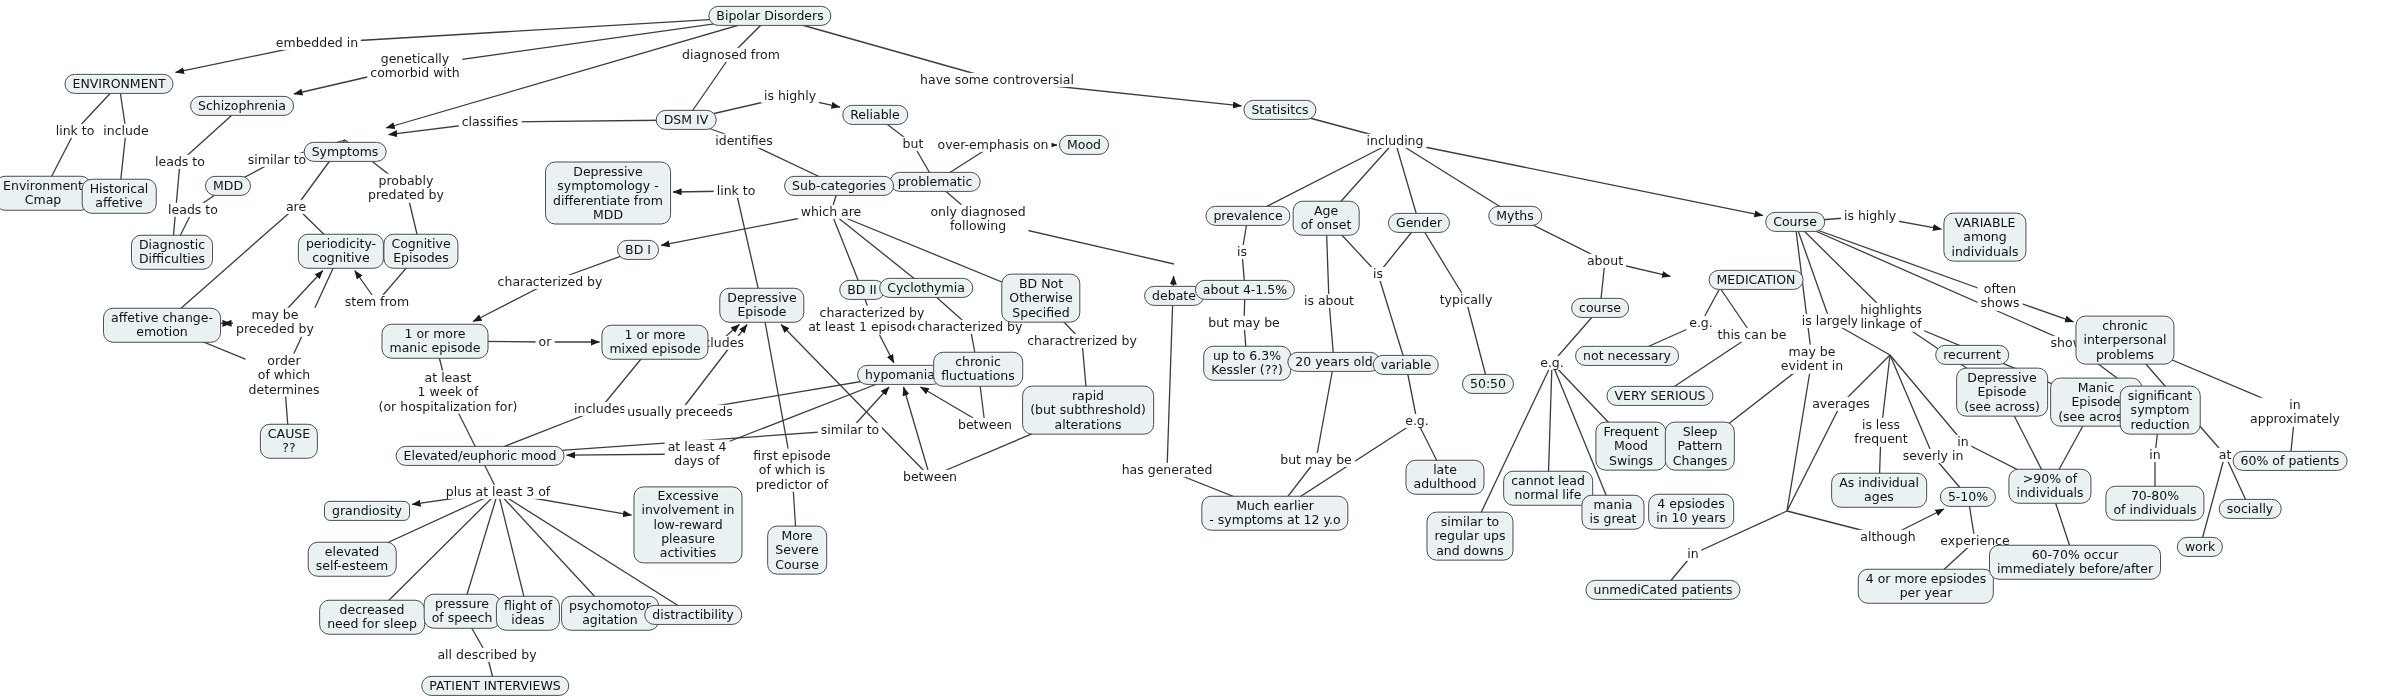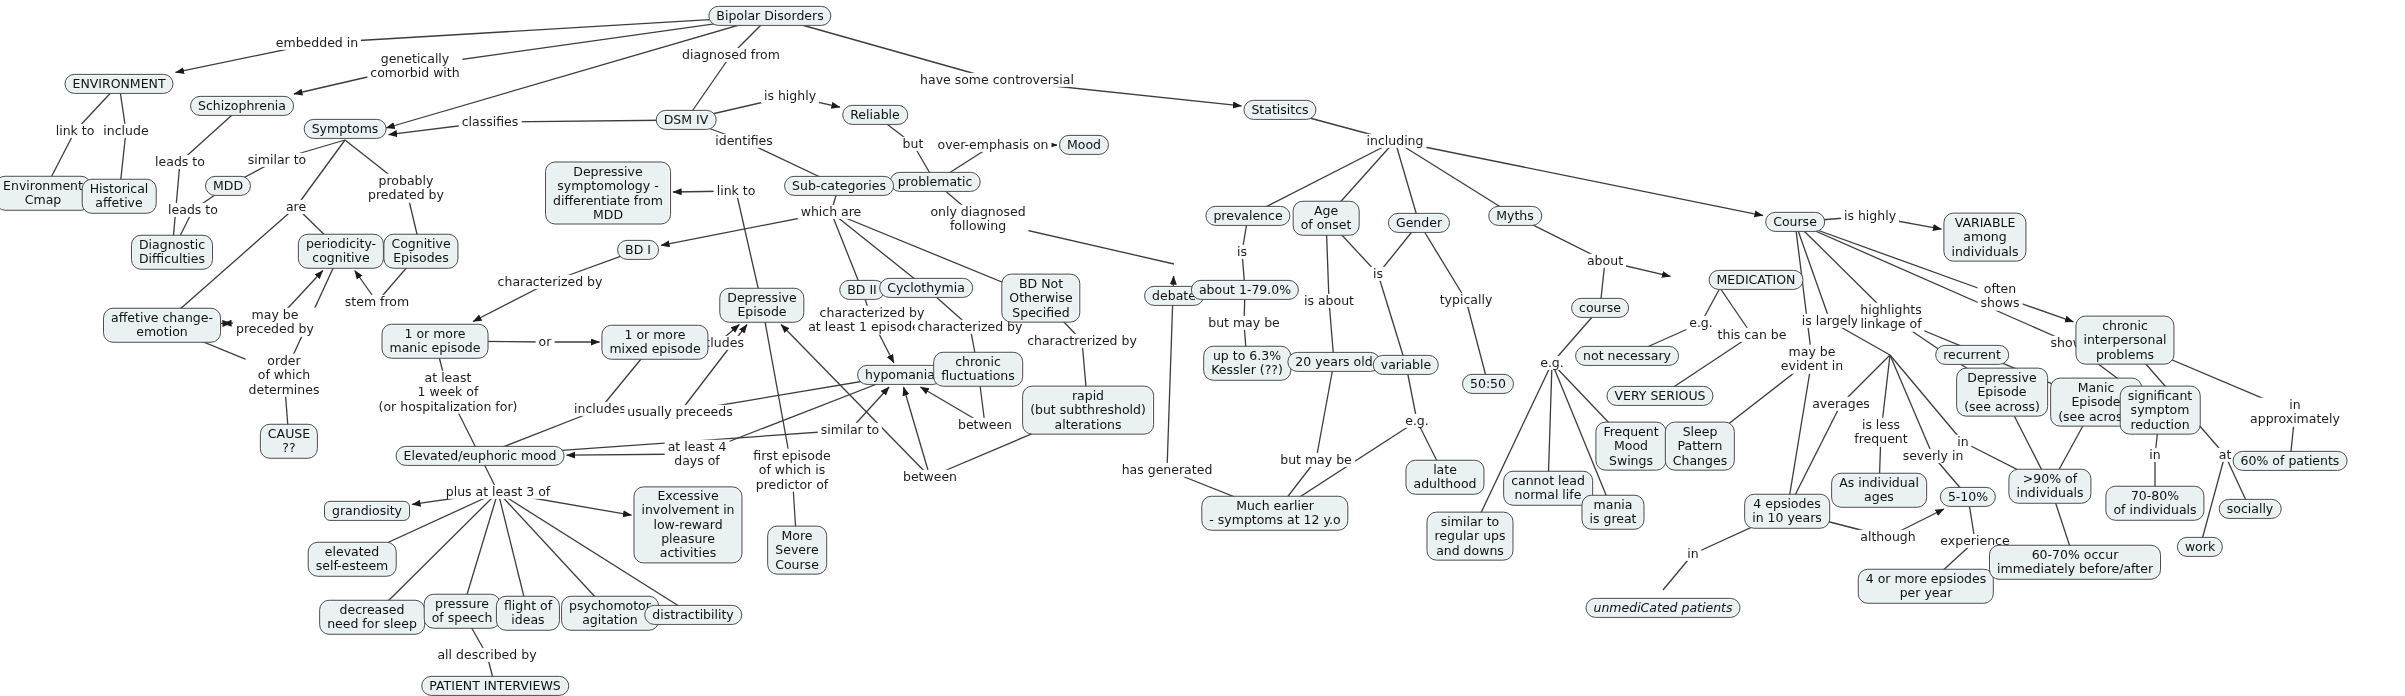--- a/index.html
+++ b/index.html
@@ -189,21 +189,21 @@
       <line x1="2125" y1="340" x2="2295" y2="412" stroke="#3c3c3c" stroke-width="1.3"></line>
       <line x1="2295" y1="412" x2="2290" y2="461" stroke="#3c3c3c" stroke-width="1.3"></line>
       <line x1="2125" y1="340" x2="2225" y2="455" stroke="#3c3c3c" stroke-width="1.3"></line>
       <line x1="2225" y1="455" x2="2250" y2="509" stroke="#3c3c3c" stroke-width="1.3"></line>
       <line x1="2225" y1="455" x2="2200" y2="547" stroke="#3c3c3c" stroke-width="1.3"></line>
     </svg>
 
 <div class="node" style="left: 770px; top: 16px; text-align: right;">Bipolar Disorders</div>
     <div class="node" style="left: 119px; top: 84px;">ENVIRONMENT</div>
     <div class="node" style="left: 242px; top: 106px;">Schizophrenia</div>
-    <div class="node" style="left: 345px; top: 129px;">Symptoms</div>
+    <div class="node" style="left: 345px; top: 152px;">Symptoms</div>
     <div class="node" style="left: 43px; top: 193px;">Environment
 Cmap</div>
     <div class="node" style="left: 119px; top: 196px;">Historical
 affetive</div>
     <div class="node" style="left: 228px; top: 186px;">MDD</div>
     <div class="node" style="left: 172px; top: 252px;">Diagnostic
 Difficulties</div>
     <div class="node" style="left: 341px; top: 251px;">periodicity-
 cognitive</div>
     <div class="node" style="left: 421px; top: 251px;">Cognitive
@@ -257,21 +257,21 @@
 involvement in
 low-reward
 pleasure
 activities</div>
     <div class="node" style="left: 797px; top: 550px;">More
 Severe
 Course</div>
     <div class="node" style="left: 495px; top: 686px;">PATIENT INTERVIEWS</div>
     <div class="node" style="left: 1280px; top: 110px;">Statisitcs</div>
     <div class="node" style="left: 1248px; top: 216px;">prevalence</div>
-    <div class="node" style="left: 1245px; top: 290px;">about 1-79.0%</div>
+    <div class="node" style="left: 1245px; top: 290px;">about 4-1.5%</div>
     <div class="node" style="left: 1247px; top: 363px;">up to 6.3%
 Kessler (??)</div>
     <div class="node" style="left: 1326px; top: 218px;">Age
 of onset</div>
     <div class="node" style="left: 1334px; top: 362px;">20 years old</div>
     <div class="node" style="left: 1406px; top: 365px;">variable</div>
     <div class="node" style="left: 1445px; top: 477px;">late
 adulthood</div>
     <div class="node" style="left: 1419px; top: 223px;">Gender</div>
     <div class="node" style="left: 1488px; top: 384px;">50:50</div>
@@ -288,22 +288,22 @@
     <div class="node" style="left: 1631px; top: 446px;">Frequent
 Mood
 Swings</div>
     <div class="node" style="left: 1700px; top: 446px;">Sleep
 Pattern
 Changes</div>
     <div class="node" style="left: 1548px; top: 488px;">cannot lead
 normal life</div>
     <div class="node" style="left: 1613px; top: 512px;">mania
 is great</div>
-    <div class="node" style="left: 1663px; top: 608px; font-style: italic;">unmediCated patients</div>
-    <div class="node" style="left: 1787px; top: 511px;">4 epsiodes
+    <div class="node" style="left: 1663px; top: 590px;">unmediCated patients</div>
+    <div class="node" style="left: 1691px; top: 511px;">4 epsiodes
 in 10 years</div>
     <div class="node" style="left: 1795px; top: 222px;">Course</div>
     <div class="node" style="left: 1985px; top: 237px;">VARIABLE
 among
 individuals</div>
     <div class="node" style="left: 1972px; top: 355px;">recurrent</div>
     <div class="node" style="left: 1879px; top: 490px;">As individual
 ages</div>
     <div class="node" style="left: 1968px; top: 497px;">5-10%</div>
     <div class="node" style="left: 1926px; top: 586px;">4 or more epsiodes

